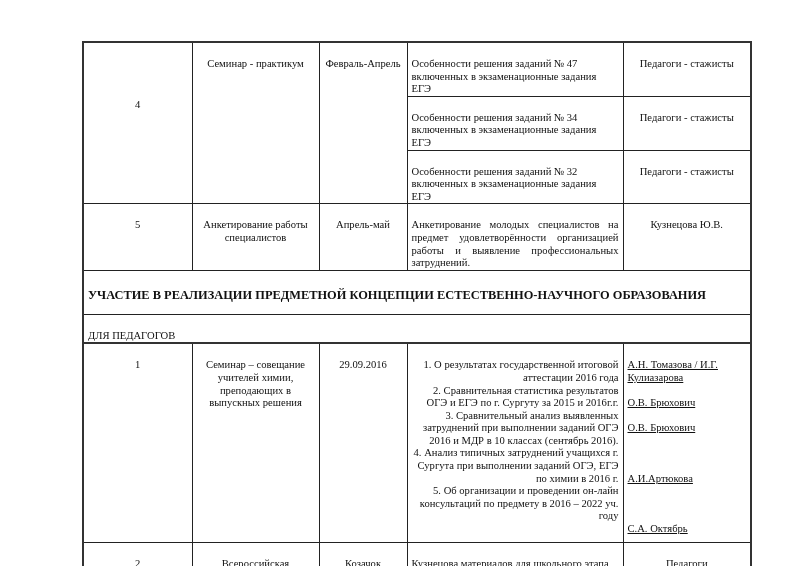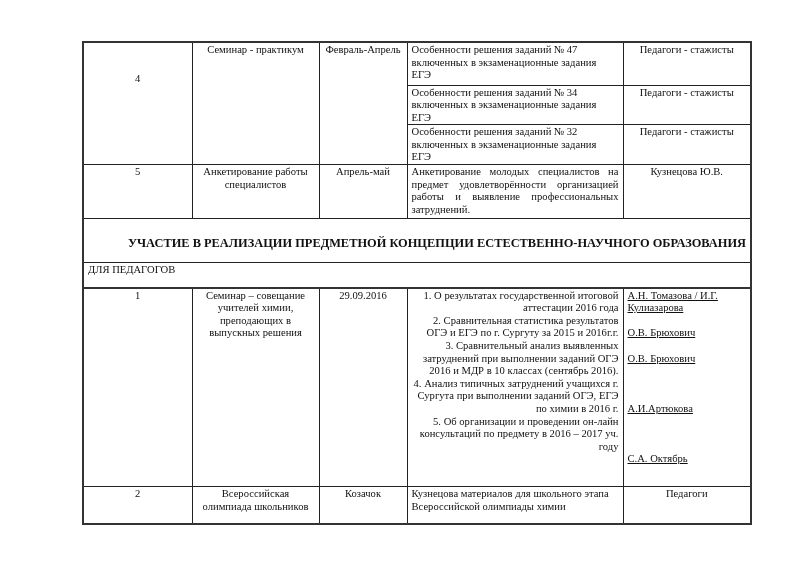--- a/index.html
+++ b/index.html
@@ -1,25 +1,25 @@
 <!DOCTYPE html>
 <html><head>
 <meta charset="utf-8">
 <style>
   html, body { margin: 0; padding: 0; background: #ffffff; }
   body { width: 800px; height: 566px; position: relative; overflow: hidden;
          font-family: "Liberation Serif", "DejaVu Serif", serif; color: #111; }
   .page { position: absolute; left: 0; top: 0; width: 800px; height: 566px; background: #fff; }
   table.plan { position: absolute; left: 82px; top: 41px; width: 668px;
                border-collapse: collapse; table-layout: fixed; font-size: 10.6px; line-height: 12.6px; }
-  table.plan td { border: 1px solid #222; vertical-align: top; padding: 1px 4px 0 4px; }
+  table.plan td { border: 1px solid #222; vertical-align: top; padding: 15px 4px 0 4px; }
   table.plan { border: 2px solid #333; }
   .c { text-align: center; }
   .j { text-align: justify; }
-  .sec-title { font-weight: bold; font-size: 12.4px; line-height: 15px; text-align: right;
+  .sec-title { font-weight: bold; font-size: 12.4px; line-height: 15px; text-align: left;
                vertical-align: middle !important; padding-top: 6px !important; }
   .agenda-item { display: block; text-align: right; }
   .resp-line { display: block; text-decoration: underline; }
   .gap { display: block; height: 12.6px; }
 </style>
 </head>
 <body>
 
 <div class="page">
 <table class="plan">
@@ -66,21 +66,21 @@
 
   <tr style="height:199px; border-top:2px solid #333">
     <td class="c">1</td>
     <td class="c">Семинар – совещание учителей химии, преподающих в выпускных решения</td>
     <td class="c">29.09.2016</td>
     <td>
       <span class="agenda-item">1.   О результатах государственной итоговой аттестации 2016 года</span>
       <span class="agenda-item">2.   Сравнительная статистика результатов ОГЭ и ЕГЭ по г. Сургуту за 2015 и 2016г.г.</span>
       <span class="agenda-item">3.   Сравнительный анализ выявленных затруднений при выполнении заданий ОГЭ 2016 и МДР в 10 классах (сентябрь 2016).</span>
       <span class="agenda-item">4.   Анализ типичных затруднений учащихся г. Сургута при выполнении заданий ОГЭ, ЕГЭ по химии в 2016 г.</span>
-      <span class="agenda-item">5.   Об организации и проведении он-лайн консультаций по предмету в 2016 – 2017 уч. году</span>
+      <span class="agenda-item">5.   Об организации и проведении он-лайн консультаций по предмету в 2016 – 2022 уч. году</span>
     </td>
     <td>
       <span class="resp-line">А.Н. Томазова / И.Г. Кулиазарова</span>
       <span class="gap"></span>
       <span class="resp-line">О.В. Брюхович</span>
       <span class="gap"></span>
       <span class="resp-line">О.В. Брюхович</span>
       <span class="gap"></span>
             <span class="gap"></span>
             <span class="gap"></span>

